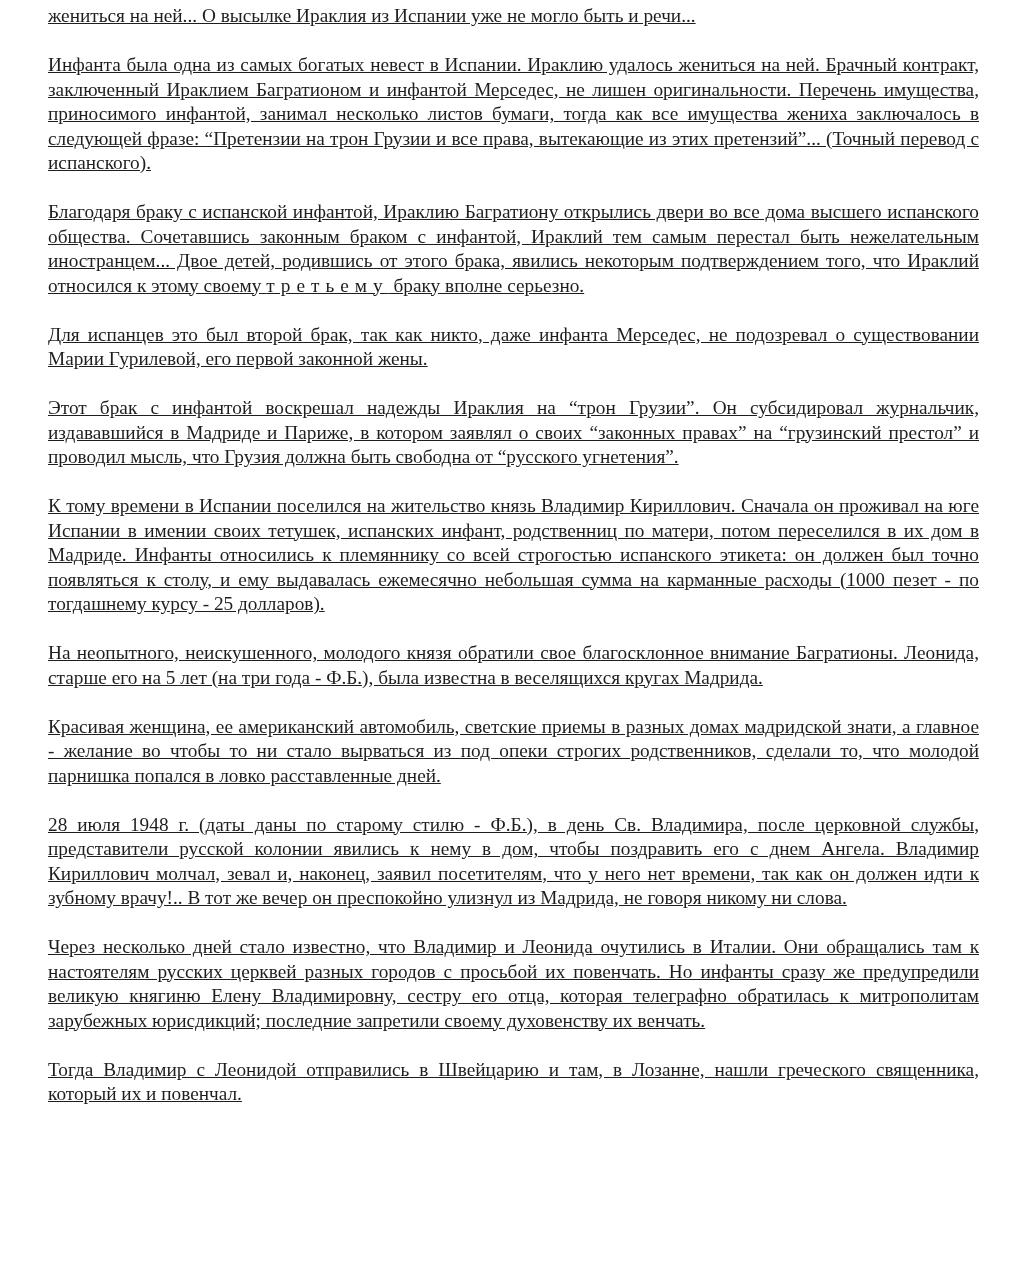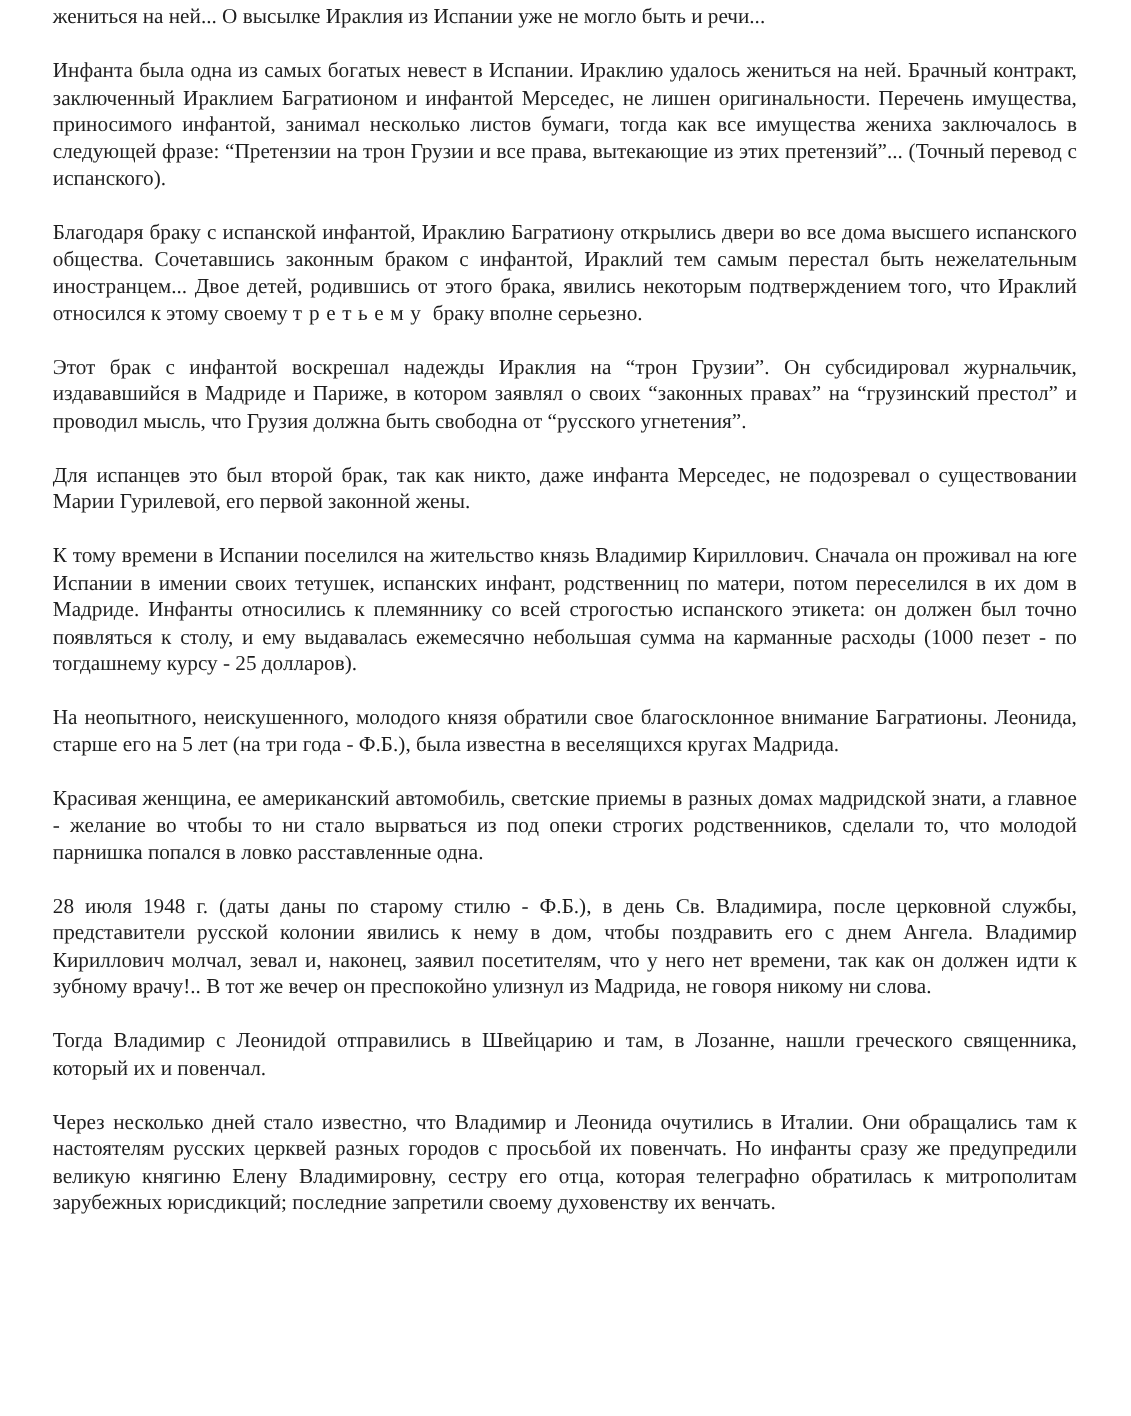--- a/index.html
+++ b/index.html
@@ -20,20 +20,21 @@
     }
     .text-body {
       position: absolute;
       left: 48px;
       top: 4px;
       width: 931px;
       font-family: "Liberation Serif", serif;
       font-size: 19.3px;
       line-height: 24.5px;
       color: #1e1e1e;
+      text-decoration: underline;
     }
     .para {
       margin: 0 0 24.5px 0;
       text-align: justify;
       text-align-last: left;
       word-spacing: 0px;
     }
     .para.first {
       margin-bottom: 24.5px;
     }
@@ -42,22 +43,22 @@
     }
   </style>
 </head>
 <body>
 
 <div class="page">
   <div class="text-body">
     <p class="para first">жениться на ней... О высылке Ираклия из Испании уже не могло быть и речи...</p>
     <p class="para">Инфанта была одна из самых богатых невест в Испании. Ираклию удалось жениться на ней. Брачный контракт, заключенный Ираклием Багратионом и инфантой Мерседес, не лишен оригинальности. Перечень имущества, приносимого инфантой, занимал несколько листов бумаги, тогда как все имущества жениха заключалось в следующей фразе: “Претензии на трон Грузии и все права, вытекающие из этих претензий”... (Точный перевод с испанского).</p>
     <p class="para"><span>Благодаря браку с испанской инфантой, Ираклию Багратиону открылись двери во все дома высшего испанского общества. Сочетавшись законным браком с инфантой, Ираклий тем самым перестал быть нежелательным иностранцем... Двое детей, родившись от этого брака, явились некоторым подтверждением того, что Ираклий относился к этому своему </span><span class="spaced">третьему</span><span> браку вполне серьезно.</span></p>
+    <p class="para">Для испанцев это был второй брак, так как никто, даже инфанта Мерседес, не подозревал о существовании Марии Гурилевой, его первой законной жены.</p>
     <p class="para">Этот брак с инфантой воскрешал надежды Ираклия на “трон Грузии”. Он субсидировал журнальчик, издававшийся в Мадриде и Париже, в котором заявлял о своих “законных правах” на “грузинский престол” и проводил мысль, что Грузия должна быть свободна от “русского угнетения”.</p>
-    <p class="para">Для испанцев это был второй брак, так как никто, даже инфанта Мерседес, не подозревал о существовании Марии Гурилевой, его первой законной жены.</p>
     <p class="para">К тому времени в Испании поселился на жительство князь Владимир Кириллович. Сначала он проживал на юге Испании в имении своих тетушек, испанских инфант, родственниц по матери, потом переселился в их дом в Мадриде. Инфанты относились к племяннику со всей строгостью испанского этикета: он должен был точно появляться к столу, и ему выдавалась ежемесячно небольшая сумма на карманные расходы (1000 пезет - по тогдашнему курсу - 25 долларов).</p>
     <p class="para">На неопытного, неискушенного, молодого князя обратили свое благосклонное внимание Багратионы. Леонида, старше его на 5 лет (на три года - Ф.Б.), была известна в веселящихся кругах Мадрида.</p>
-    <p class="para">Красивая женщина, ее американский автомобиль, светские приемы в разных домах мадридской знати, а главное - желание во чтобы то ни стало вырваться из под опеки строгих родственников, сделали то, что молодой парнишка попался в ловко расставленные одна.</p>
+    <p class="para">Красивая женщина, ее американский автомобиль, светские приемы в разных домах мадридской знати, а главное - желание во чтобы то ни стало вырваться из под опеки строгих родственников, сделали то, что молодой парнишка попался в ловко расставленные дней.</p>
     <p class="para">28 июля 1948 г. (даты даны по старому стилю - Ф.Б.), в день Св. Владимира, после церковной службы, представители русской колонии явились к нему в дом, чтобы поздравить его с днем Ангела. Владимир Кириллович молчал, зевал и, наконец, заявил посетителям, что у него нет времени, так как он должен идти к зубному врачу!.. В тот же вечер он преспокойно улизнул из Мадрида, не говоря никому ни слова.</p>
+    <p class="para">Через несколько дней стало известно, что Владимир и Леонида очутились в Италии. Они обращались там к настоятелям русских церквей разных городов с просьбой их повенчать. Но инфанты сразу же предупредили великую княгиню Елену Владимировну, сестру его отца, которая телеграфно обратилась к митрополитам зарубежных юрисдикций; последние запретили своему духовенству их венчать.</p>
     <p class="para">Тогда Владимир с Леонидой отправились в Швейцарию и там, в Лозанне, нашли греческого священника, который их и повенчал.</p>
-    <p class="para">Через несколько дней стало известно, что Владимир и Леонида очутились в Италии. Они обращались там к настоятелям русских церквей разных городов с просьбой их повенчать. Но инфанты сразу же предупредили великую княгиню Елену Владимировну, сестру его отца, которая телеграфно обратилась к митрополитам зарубежных юрисдикций; последние запретили своему духовенству их венчать.</p>
   </div>
 </div>
 
 </body></html>

